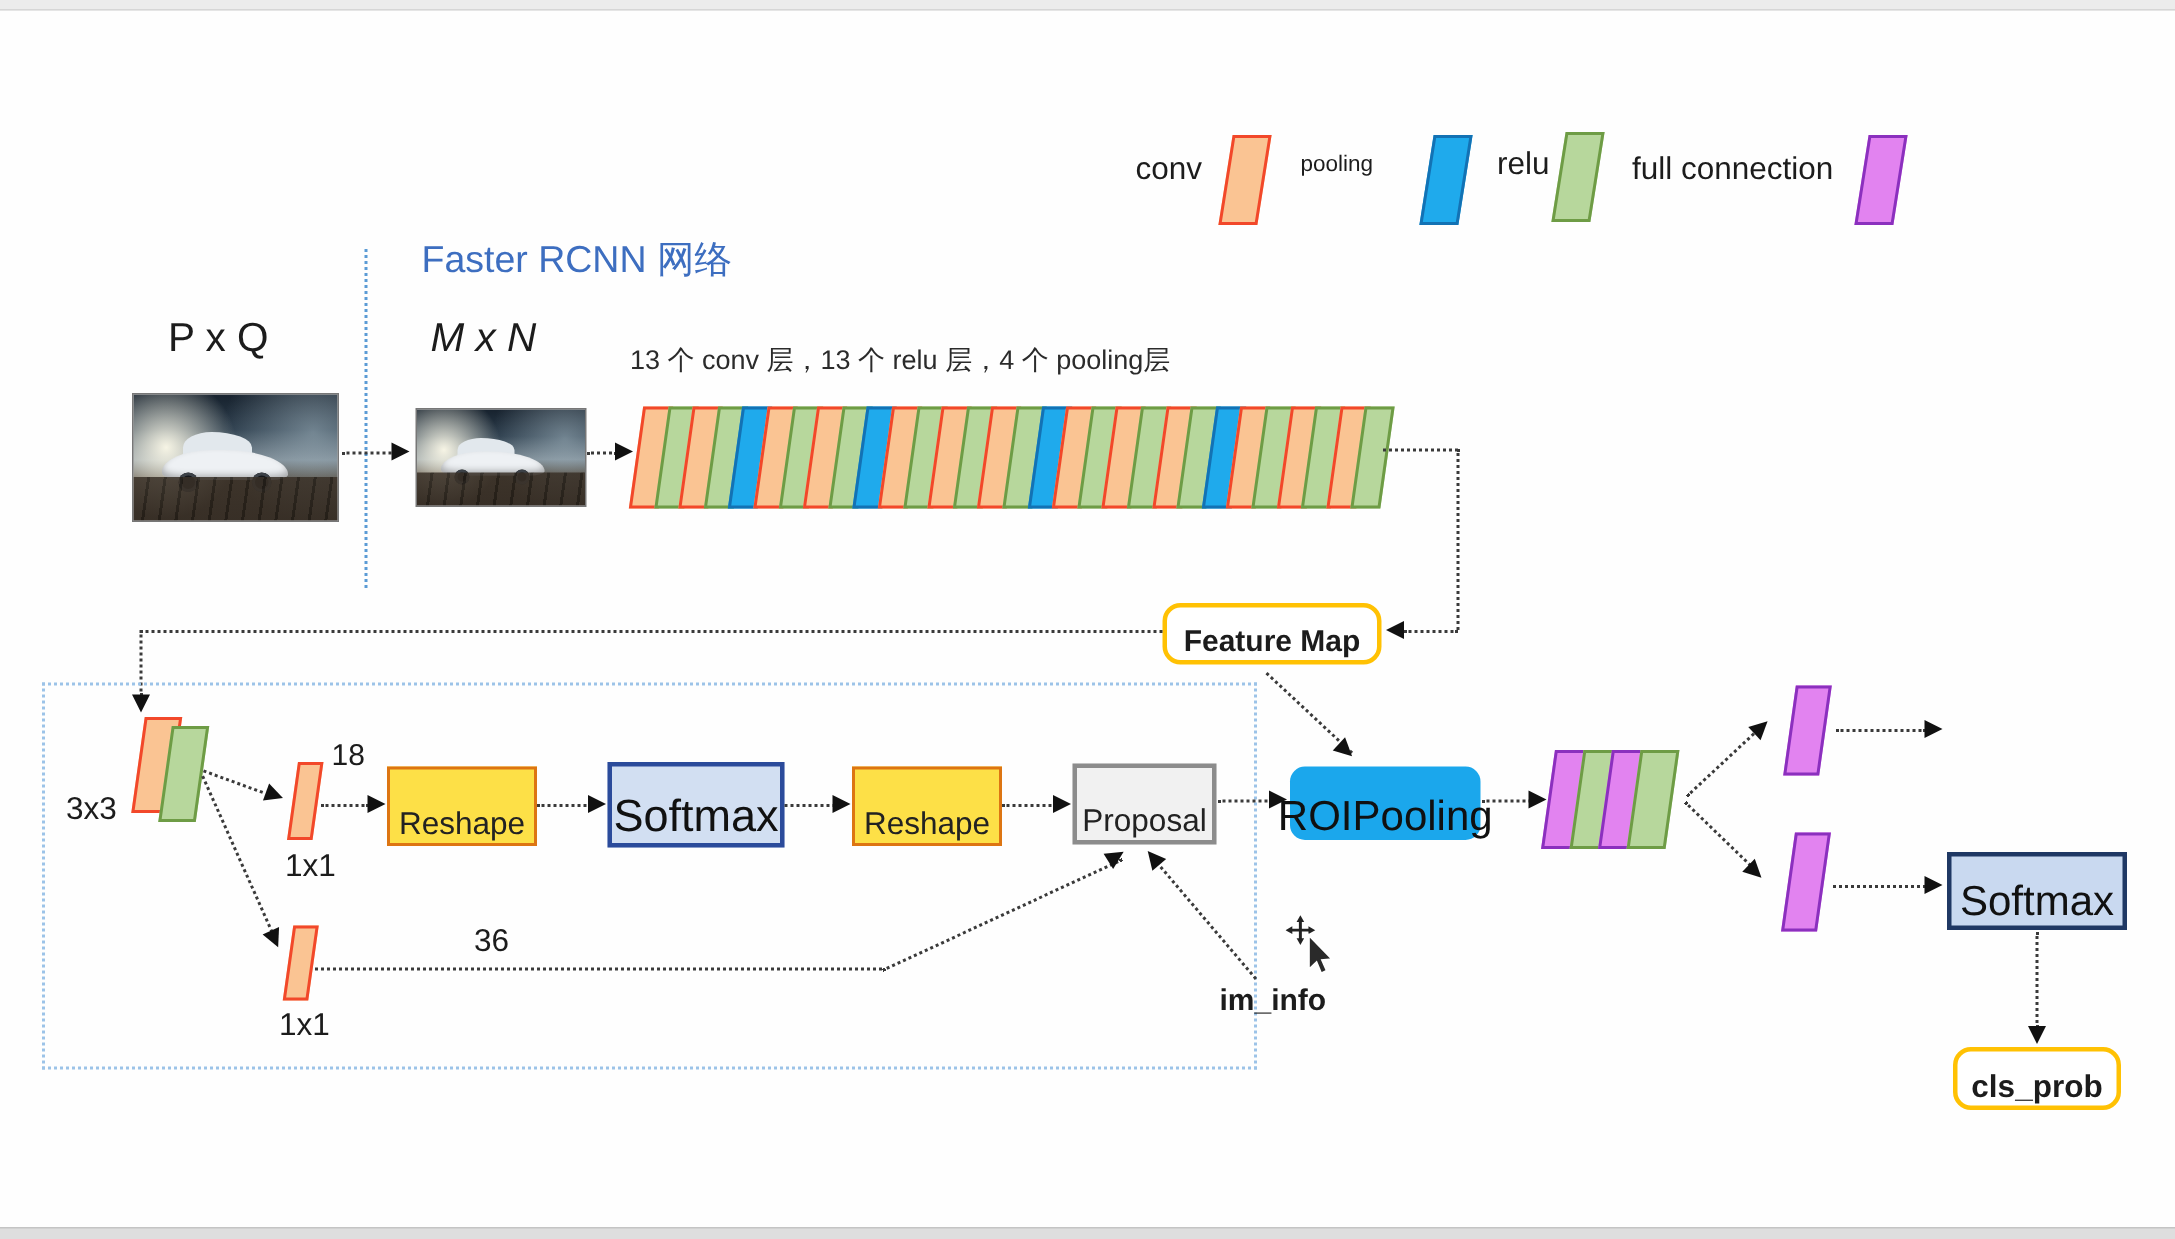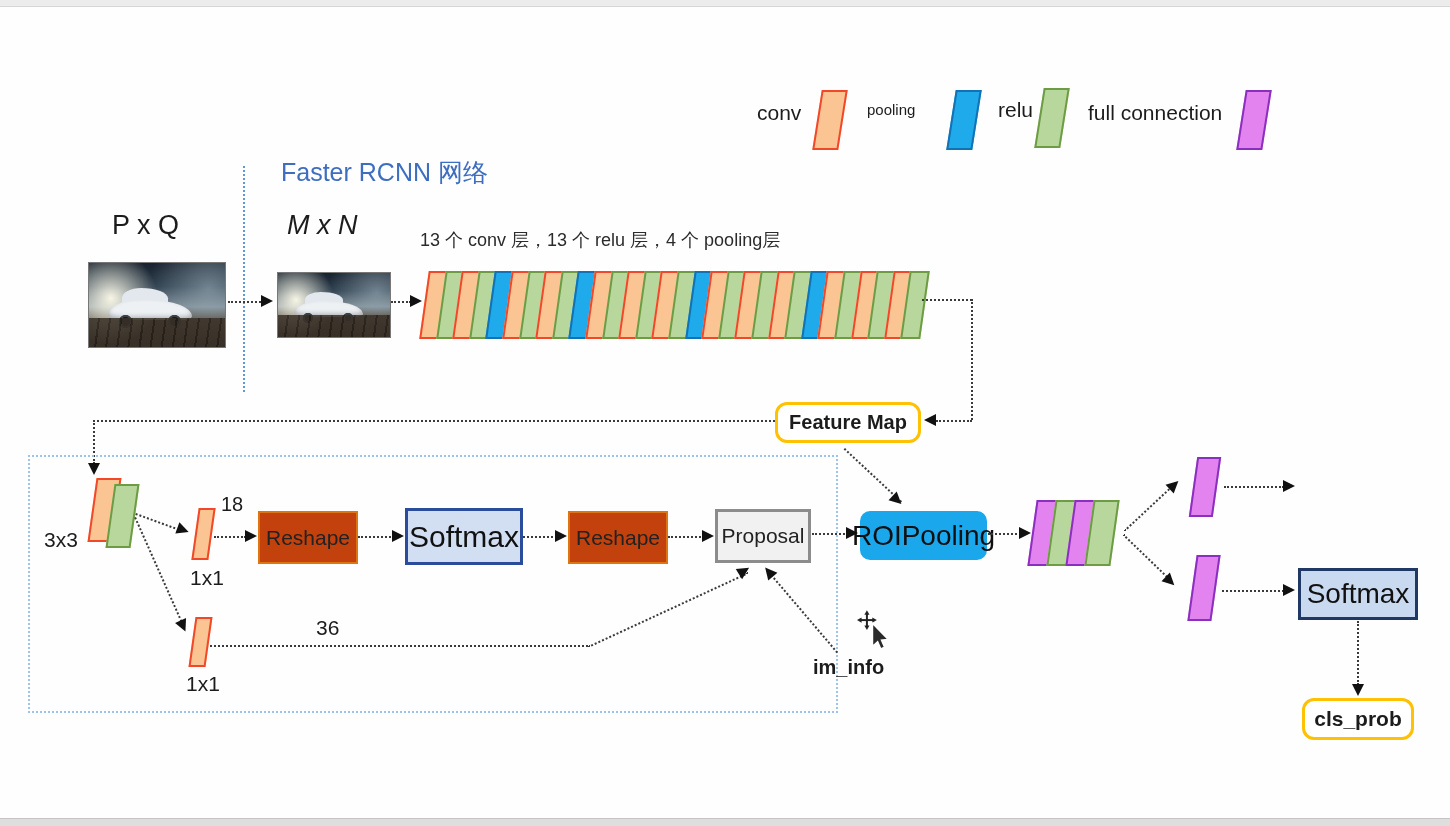--- a/index.html
+++ b/index.html
@@ -14,23 +14,23 @@
 
   
   .para { position:absolute; top:0; width:20px; height:66px; border:2px solid; transform:skewX(-8deg); box-sizing:border-box; }
   .para-std { width:26px; height:60px; transform:skewX(-9deg); }
   .p-conv { background:#FAC493; border-color:#F2482A; }
   .p-pool { background:#1FAAEC; border-color:#1372B4; }
   .p-relu { background:#B7D79C; border-color:#6E9C45; }
   .p-fc   { background:#E283F0; border-color:#8B30BE; }
 
   
-  .box { position:absolute; display:flex; align-items:center; justify-content:center; box-sizing:border-box; }
+  .box { position:absolute; display:flex; align-items:flex-end; justify-content:center; box-sizing:border-box; }
   .gold-box   { background:#fff; border:3.5px solid #FFC103; border-radius:12px; font-weight:bold; font-size:20px; }
-  .orange-box { background:#c2410c; border:2.5px solid #DD7512; font-size:21px; color:#222; }
+  .orange-box { background:#fde047; border:2.5px solid #DD7512; font-size:21px; color:#222; }
   .blue-box   { background:#D2DFF2; border:3px solid #2B4B9B; font-size:30px; color:#111; }
   .gray-box   { background:#F1F1F1; border:3px solid #8C8C8C; font-size:21px; color:#222; }
   .roi-box    { background:#1BA7EC; border-radius:10px; font-size:28px; color:#101010; }
   .softmax2-box { background:#C9D9F0; border:3.5px solid #1F3864; font-size:28px; color:#111; }
 
   
   .dash-h { position:absolute; border-top:2px dotted #3a3a3a; height:0; }
   .dash-v { position:absolute; border-left:2px dotted #3a3a3a; width:0; }
   .diag   { position:absolute; border-top:2px dotted #3a3a3a; height:0; transform-origin:0 0; }
   .ah { position:absolute; width:0; height:0; border:6px solid transparent; }

